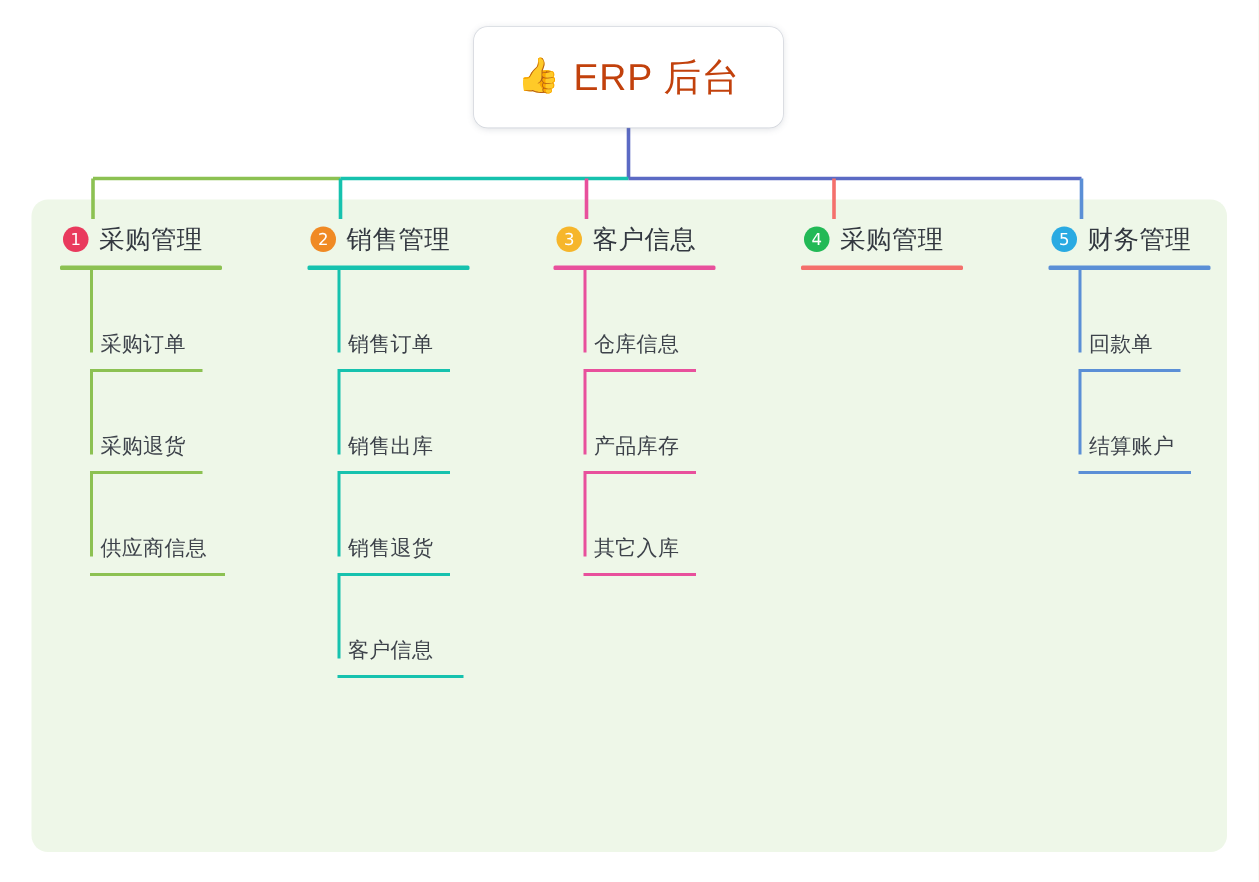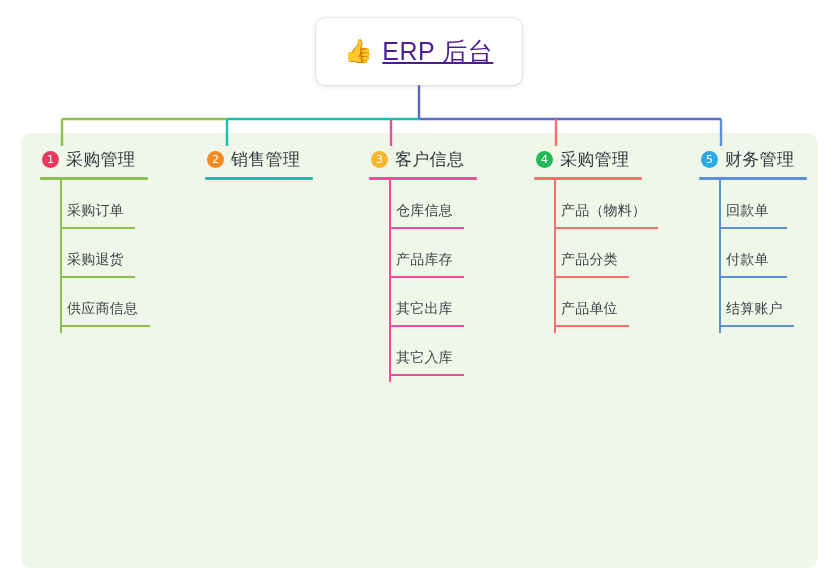--- a/index.html
+++ b/index.html
@@ -43,24 +43,23 @@
     gap: 9px;
   }
   .root-emoji {
     font-size: 23px;
     line-height: 1;
     font-family: "DejaVu Sans", sans-serif;
     color: #f2b93b;
   }
   .root-title {
     font-size: 25px;
-    color: #4c1d95;
+    color: #c2410c;
     letter-spacing: 0.5px;
     white-space: nowrap;
-    text-decoration: underline;
   }
 
   
   .canvas-panel {
     position: absolute;
     left: 21px;
     top: 133px;
     width: 797px;
     height: 435px;
     background: #eef7e8;
@@ -110,21 +109,21 @@
     border-radius: 1px;
     margin-top: 5px;
   }
 
   .leaf-list {
     position: relative;
     margin-top: 0;
   }
   .leaf-item {
     position: relative;
-    height: 49px;
+    height: 68px;
     box-sizing: border-box;
   }
   .leaf-label {
     position: absolute;
     left: 27px;
     bottom: 9px;
     font-size: 14px;
     color: #3d424a;
     white-space: nowrap;
     letter-spacing: 0.2px;
@@ -193,93 +192,88 @@
             <div class="leaf-rule" style="width: 90px; background: rgb(140, 193, 82);"></div>
           </div>
         </div>
       </div>
       <div class="branch" style="left: 205px;">
         <div class="branch-header">
           <span class="branch-badge" style="background: rgb(240, 138, 36);">2</span>
           <span class="branch-title">销售管理</span>
         </div>
         <div class="branch-rule" style="width: 108px; background: rgb(22, 194, 174);"></div>
+        <div class="leaf-list">
+          <div class="leaf-item">
+            <div class="leaf-spine" style="background: rgb(22, 194, 174);"></div>
+            <span class="leaf-label">销售订单</span>
+            <div class="leaf-rule" style="width: 75px; background: rgb(22, 194, 174);"></div>
+          </div>
+          <div class="leaf-item">
+            <div class="leaf-spine" style="background: rgb(22, 194, 174);"></div>
+            <span class="leaf-label">销售出库</span>
+            <div class="leaf-rule" style="width: 75px; background: rgb(22, 194, 174);"></div>
+          </div>
+          <div class="leaf-item">
+            <div class="leaf-spine" style="background: rgb(22, 194, 174);"></div>
+            <span class="leaf-label">销售退货</span>
+            <div class="leaf-rule" style="width: 75px; background: rgb(22, 194, 174);"></div>
+          </div>
+          <div class="leaf-item">
+            <div class="leaf-spine" style="background: rgb(22, 194, 174);"></div>
+            <span class="leaf-label">客户信息</span>
+            <div class="leaf-rule" style="width: 84px; background: rgb(22, 194, 174);"></div>
+          </div>
+        </div>
       </div>
       <div class="branch" style="left: 369px;">
         <div class="branch-header">
           <span class="branch-badge" style="background: rgb(246, 182, 43);">3</span>
           <span class="branch-title">客户信息</span>
         </div>
         <div class="branch-rule" style="width: 108px; background: rgb(232, 80, 156);"></div>
         <div class="leaf-list">
           <div class="leaf-item">
             <div class="leaf-spine" style="background: rgb(232, 80, 156);"></div>
             <span class="leaf-label">仓库信息</span>
             <div class="leaf-rule" style="width: 75px; background: rgb(232, 80, 156);"></div>
           </div>
           <div class="leaf-item">
             <div class="leaf-spine" style="background: rgb(232, 80, 156);"></div>
             <span class="leaf-label">产品库存</span>
             <div class="leaf-rule" style="width: 75px; background: rgb(232, 80, 156);"></div>
           </div>
           <div class="leaf-item">
             <div class="leaf-spine" style="background: rgb(232, 80, 156);"></div>
-            <span class="leaf-label">其它出库</span>
-            <div class="leaf-rule" style="width: 75px; background: rgb(232, 80, 156);"></div>
-          </div>
-          <div class="leaf-item">
-            <div class="leaf-spine" style="background: rgb(232, 80, 156);"></div>
             <span class="leaf-label">其它入库</span>
             <div class="leaf-rule" style="width: 75px; background: rgb(232, 80, 156);"></div>
           </div>
         </div>
       </div>
       <div class="branch" style="left: 534px;">
         <div class="branch-header">
           <span class="branch-badge" style="background: rgb(34, 185, 86);">4</span>
           <span class="branch-title">采购管理</span>
         </div>
         <div class="branch-rule" style="width: 108px; background: rgb(244, 112, 108);"></div>
-        <div class="leaf-list">
-          <div class="leaf-item">
-            <div class="leaf-spine" style="background: rgb(244, 112, 108);"></div>
-            <span class="leaf-label">产品（物料）</span>
-            <div class="leaf-rule" style="width: 104px; background: rgb(244, 112, 108);"></div>
-          </div>
-          <div class="leaf-item">
-            <div class="leaf-spine" style="background: rgb(244, 112, 108);"></div>
-            <span class="leaf-label">产品分类</span>
-            <div class="leaf-rule" style="width: 75px; background: rgb(244, 112, 108);"></div>
-          </div>
-          <div class="leaf-item">
-            <div class="leaf-spine" style="background: rgb(244, 112, 108);"></div>
-            <span class="leaf-label">产品单位</span>
-            <div class="leaf-rule" style="width: 75px; background: rgb(244, 112, 108);"></div>
-          </div>
-        </div>
       </div>
       <div class="branch" style="left: 699px;">
         <div class="branch-header">
           <span class="branch-badge" style="background: rgb(42, 170, 226);">5</span>
           <span class="branch-title">财务管理</span>
         </div>
         <div class="branch-rule" style="width: 108px; background: rgb(91, 143, 214);"></div>
         <div class="leaf-list">
           <div class="leaf-item">
             <div class="leaf-spine" style="background: rgb(91, 143, 214);"></div>
             <span class="leaf-label">回款单</span>
             <div class="leaf-rule" style="width: 68px; background: rgb(91, 143, 214);"></div>
           </div>
           <div class="leaf-item">
             <div class="leaf-spine" style="background: rgb(91, 143, 214);"></div>
-            <span class="leaf-label">付款单</span>
-            <div class="leaf-rule" style="width: 68px; background: rgb(91, 143, 214);"></div>
-          </div>
-          <div class="leaf-item">
-            <div class="leaf-spine" style="background: rgb(91, 143, 214);"></div>
             <span class="leaf-label">结算账户</span>
             <div class="leaf-rule" style="width: 75px; background: rgb(91, 143, 214);"></div>
           </div>
         </div>
       </div>
     </div>
 
 </div>
 
 </body></html>

